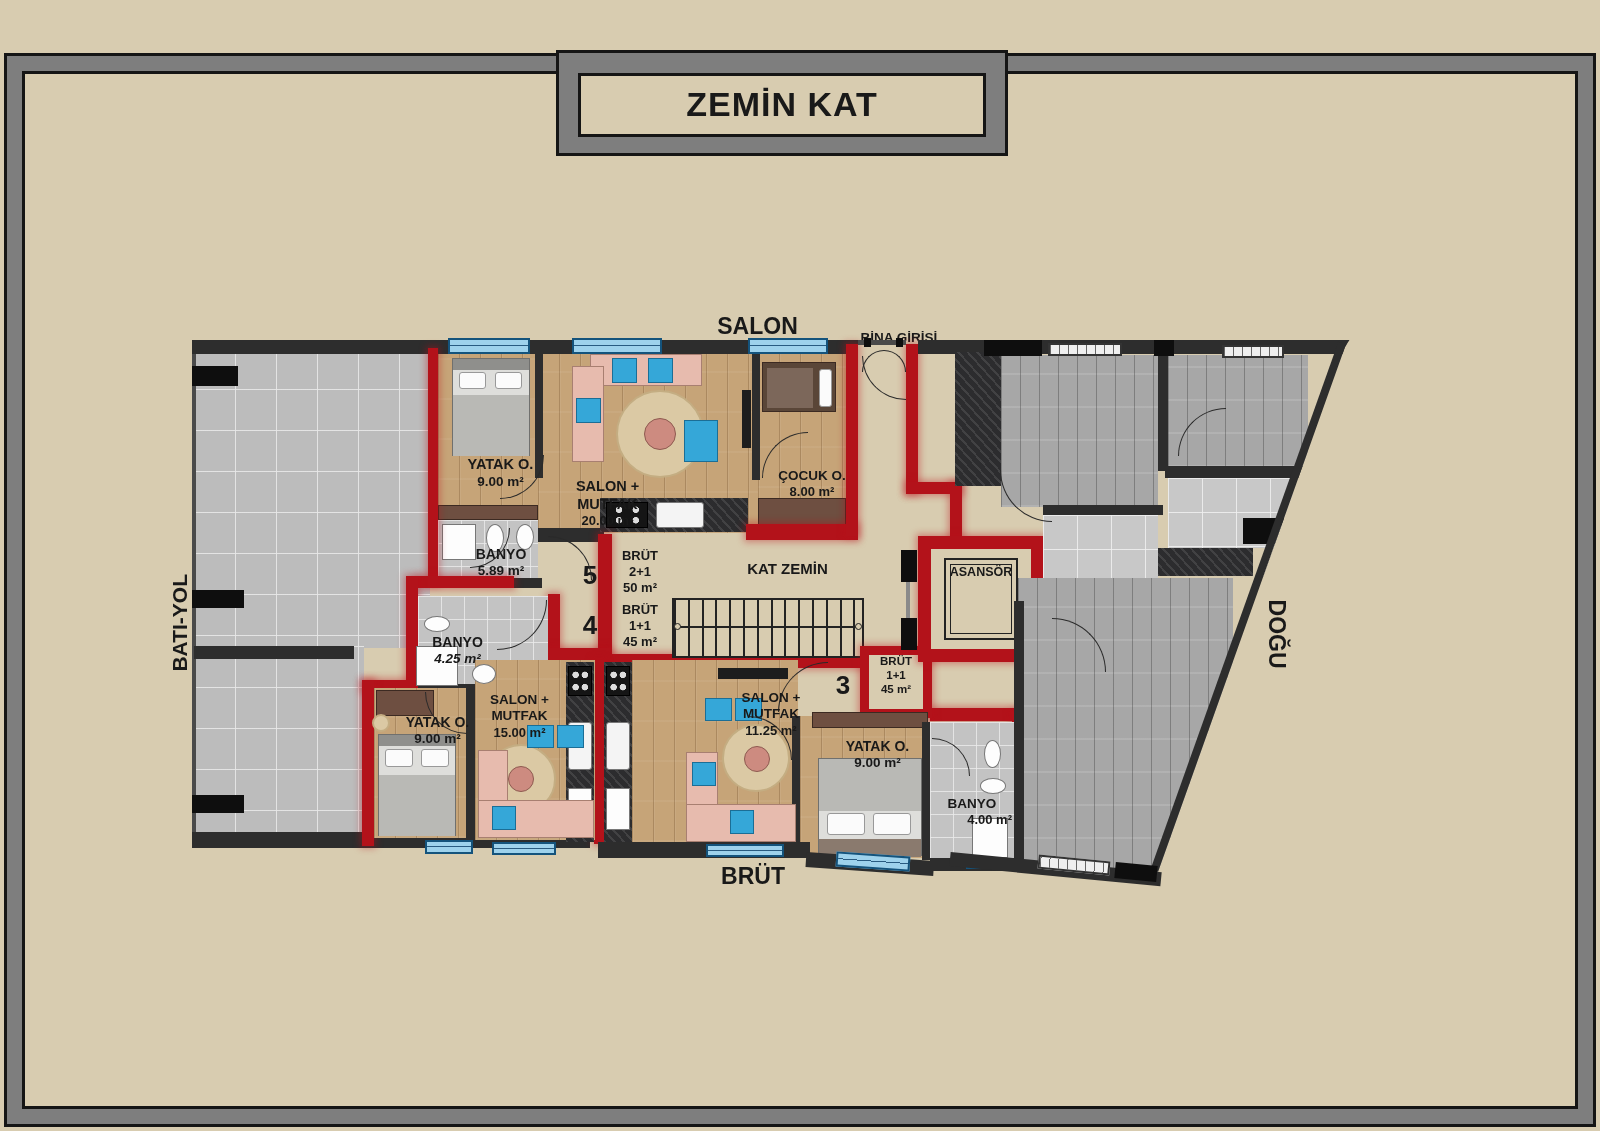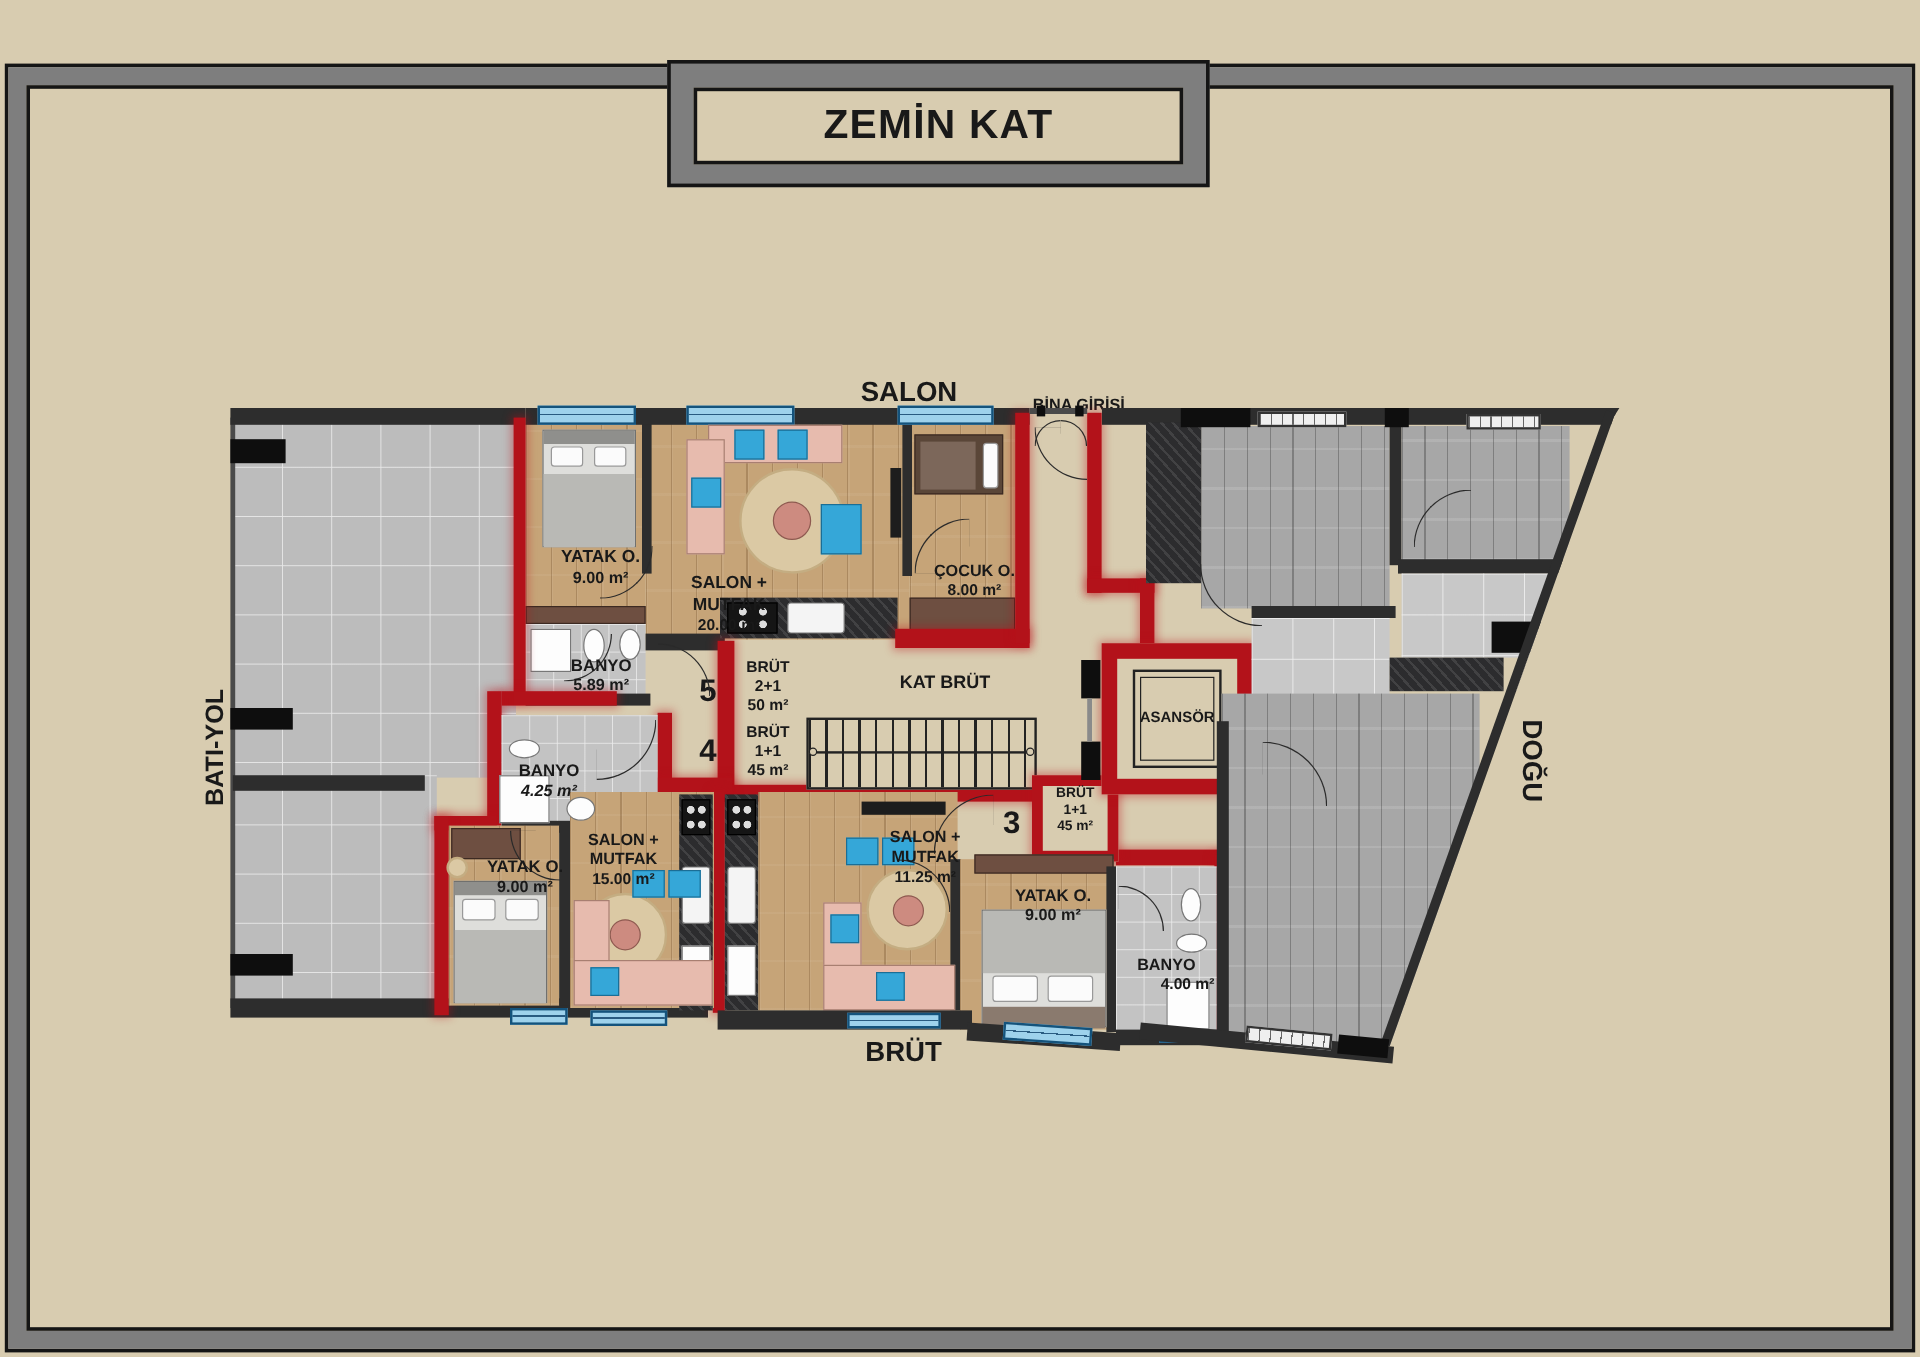--- a/index.html
+++ b/index.html
@@ -137,21 +137,21 @@
   <div class="abs rw" style="left:594px;top:660px;width:10px;height:184px;"></div>
   <div class="abs rw" style="left:930px;top:708px;width:92px;height:13px;"></div>
   <div class="abs rw" style="left:1012px;top:712px;width:13px;height:152px;"></div>
 
   <div class="abs wallL" style="left:858px;top:340px;width:48px;height:5px;"></div>
   <div class="arc arc-tl" style="left:862px;top:350px;width:22px;height:22px;"></div>
   <div class="arc arc-tr" style="left:884px;top:350px;width:22px;height:22px;"></div>
   <div class="abs pier" style="left:864px;top:338px;width:7px;height:9px;"></div>
   <div class="abs pier" style="left:896px;top:338px;width:7px;height:9px;"></div>
 
-  <div class="lbl" style="left:725px;top:560px;width:125px;font-size:15px;">KAT BRÜT</div>
+  <div class="lbl" style="left:725px;top:560px;width:125px;font-size:15px;">KAT ZEMİN</div>
   <div class="abs stairs" style="left:672px;top:598px;width:192px;height:60px;"></div>
   <div class="abs" style="left:676px;top:626px;width:184px;height:2px;background:#222;"></div>
   <div class="abs round" style="left:674px;top:623px;width:7px;height:7px;border:1.5px solid #222;background:#d8ccb0;box-sizing:border-box;"></div>
   <div class="abs round" style="left:855px;top:623px;width:7px;height:7px;border:1.5px solid #222;background:#d8ccb0;box-sizing:border-box;"></div>
 
   <div class="lbl" style="left:575px;top:560px;width:30px;font-size:26px;">5</div>
   <div class="lbl" style="left:608px;top:548px;width:64px;font-size:13px;">
     <span style="display:block;">BRÜT</span>
     <span style="display:block;">2+1</span>
     <span style="display:block;">50 m²</span>
@@ -165,21 +165,21 @@
   <div class="lbl" style="left:828px;top:670px;width:30px;font-size:26px;">3</div>
   <div class="abs" style="left:860px;top:646px;width:72px;height:72px;border:9px solid #b3121a;background:#d8ccb0;box-sizing:border-box;box-shadow:0 0 7px 2px rgba(185,15,25,.4);"></div>
   <div class="lbl" style="left:864px;top:654px;width:64px;font-size:11.5px;">
     <span style="display:block;">BRÜT</span>
     <span style="display:block;">1+1</span>
     <span style="display:block;">45 m²</span>
   </div>
 
   <div class="abs" style="left:918px;top:536px;width:126px;height:126px;border:13px solid #b3121a;background:#d8ccb0;box-sizing:border-box;box-shadow:0 0 7px 2px rgba(185,15,25,.4);"></div>
   <div class="abs" style="left:944px;top:558px;width:74px;height:82px;border:2px solid #222;background:#d8ccb0;box-sizing:border-box;">
-    <div style="position:absolute;inset:4px;border:1.5px solid #222;display:flex;align-items:center;justify-content:center;">
+    <div style="position:absolute;inset:4px;border:1.5px solid #222;display:flex;justify-content:center;">
       <span class="lbl" style="position:static;font-size:12.5px;">ASANSÖR</span>
     </div>
   </div>
   <div class="abs pier" style="left:901px;top:550px;width:16px;height:32px;"></div>
   <div class="abs pier" style="left:901px;top:618px;width:16px;height:32px;"></div>
   <div class="abs" style="left:906px;top:582px;width:4px;height:36px;background:#8a8a8a;"></div>
 
   <div class="abs btile" style="left:418px;top:596px;width:130px;height:92px;"></div>
   <div class="abs wall" style="left:418px;top:684px;width:130px;height:10px;"></div>
   <div class="abs wood" style="left:374px;top:688px;width:92px;height:150px;"></div>

